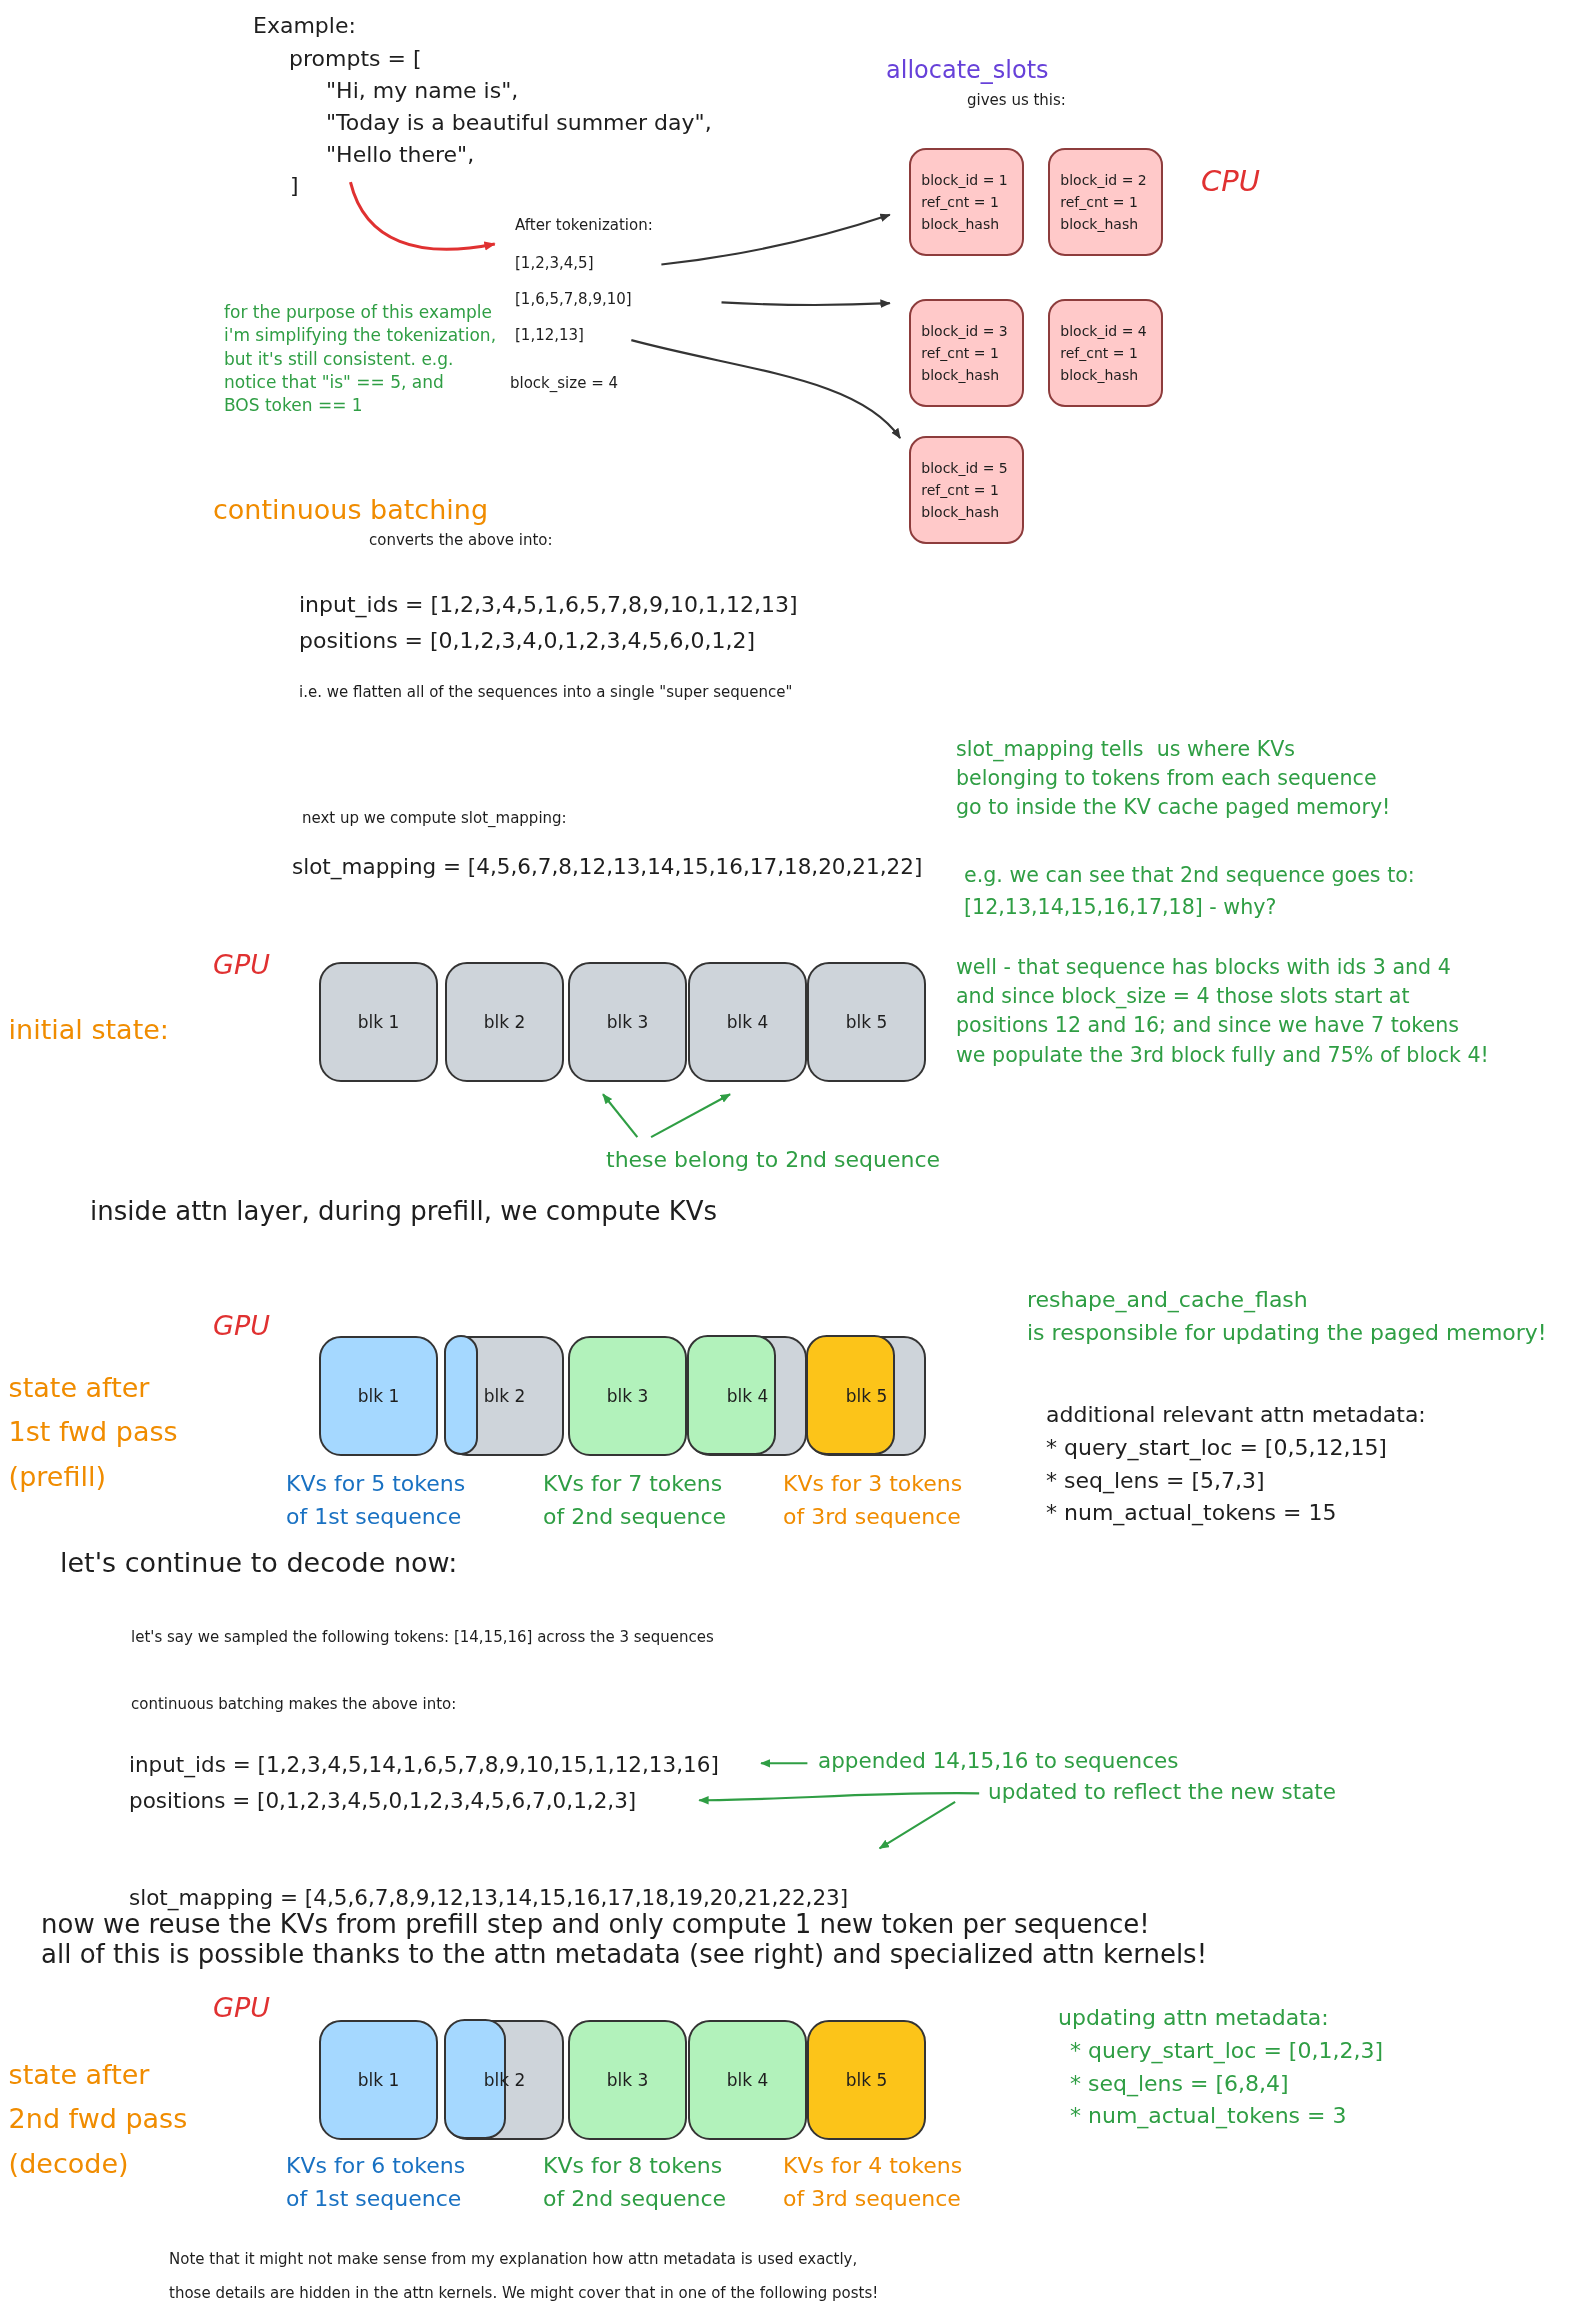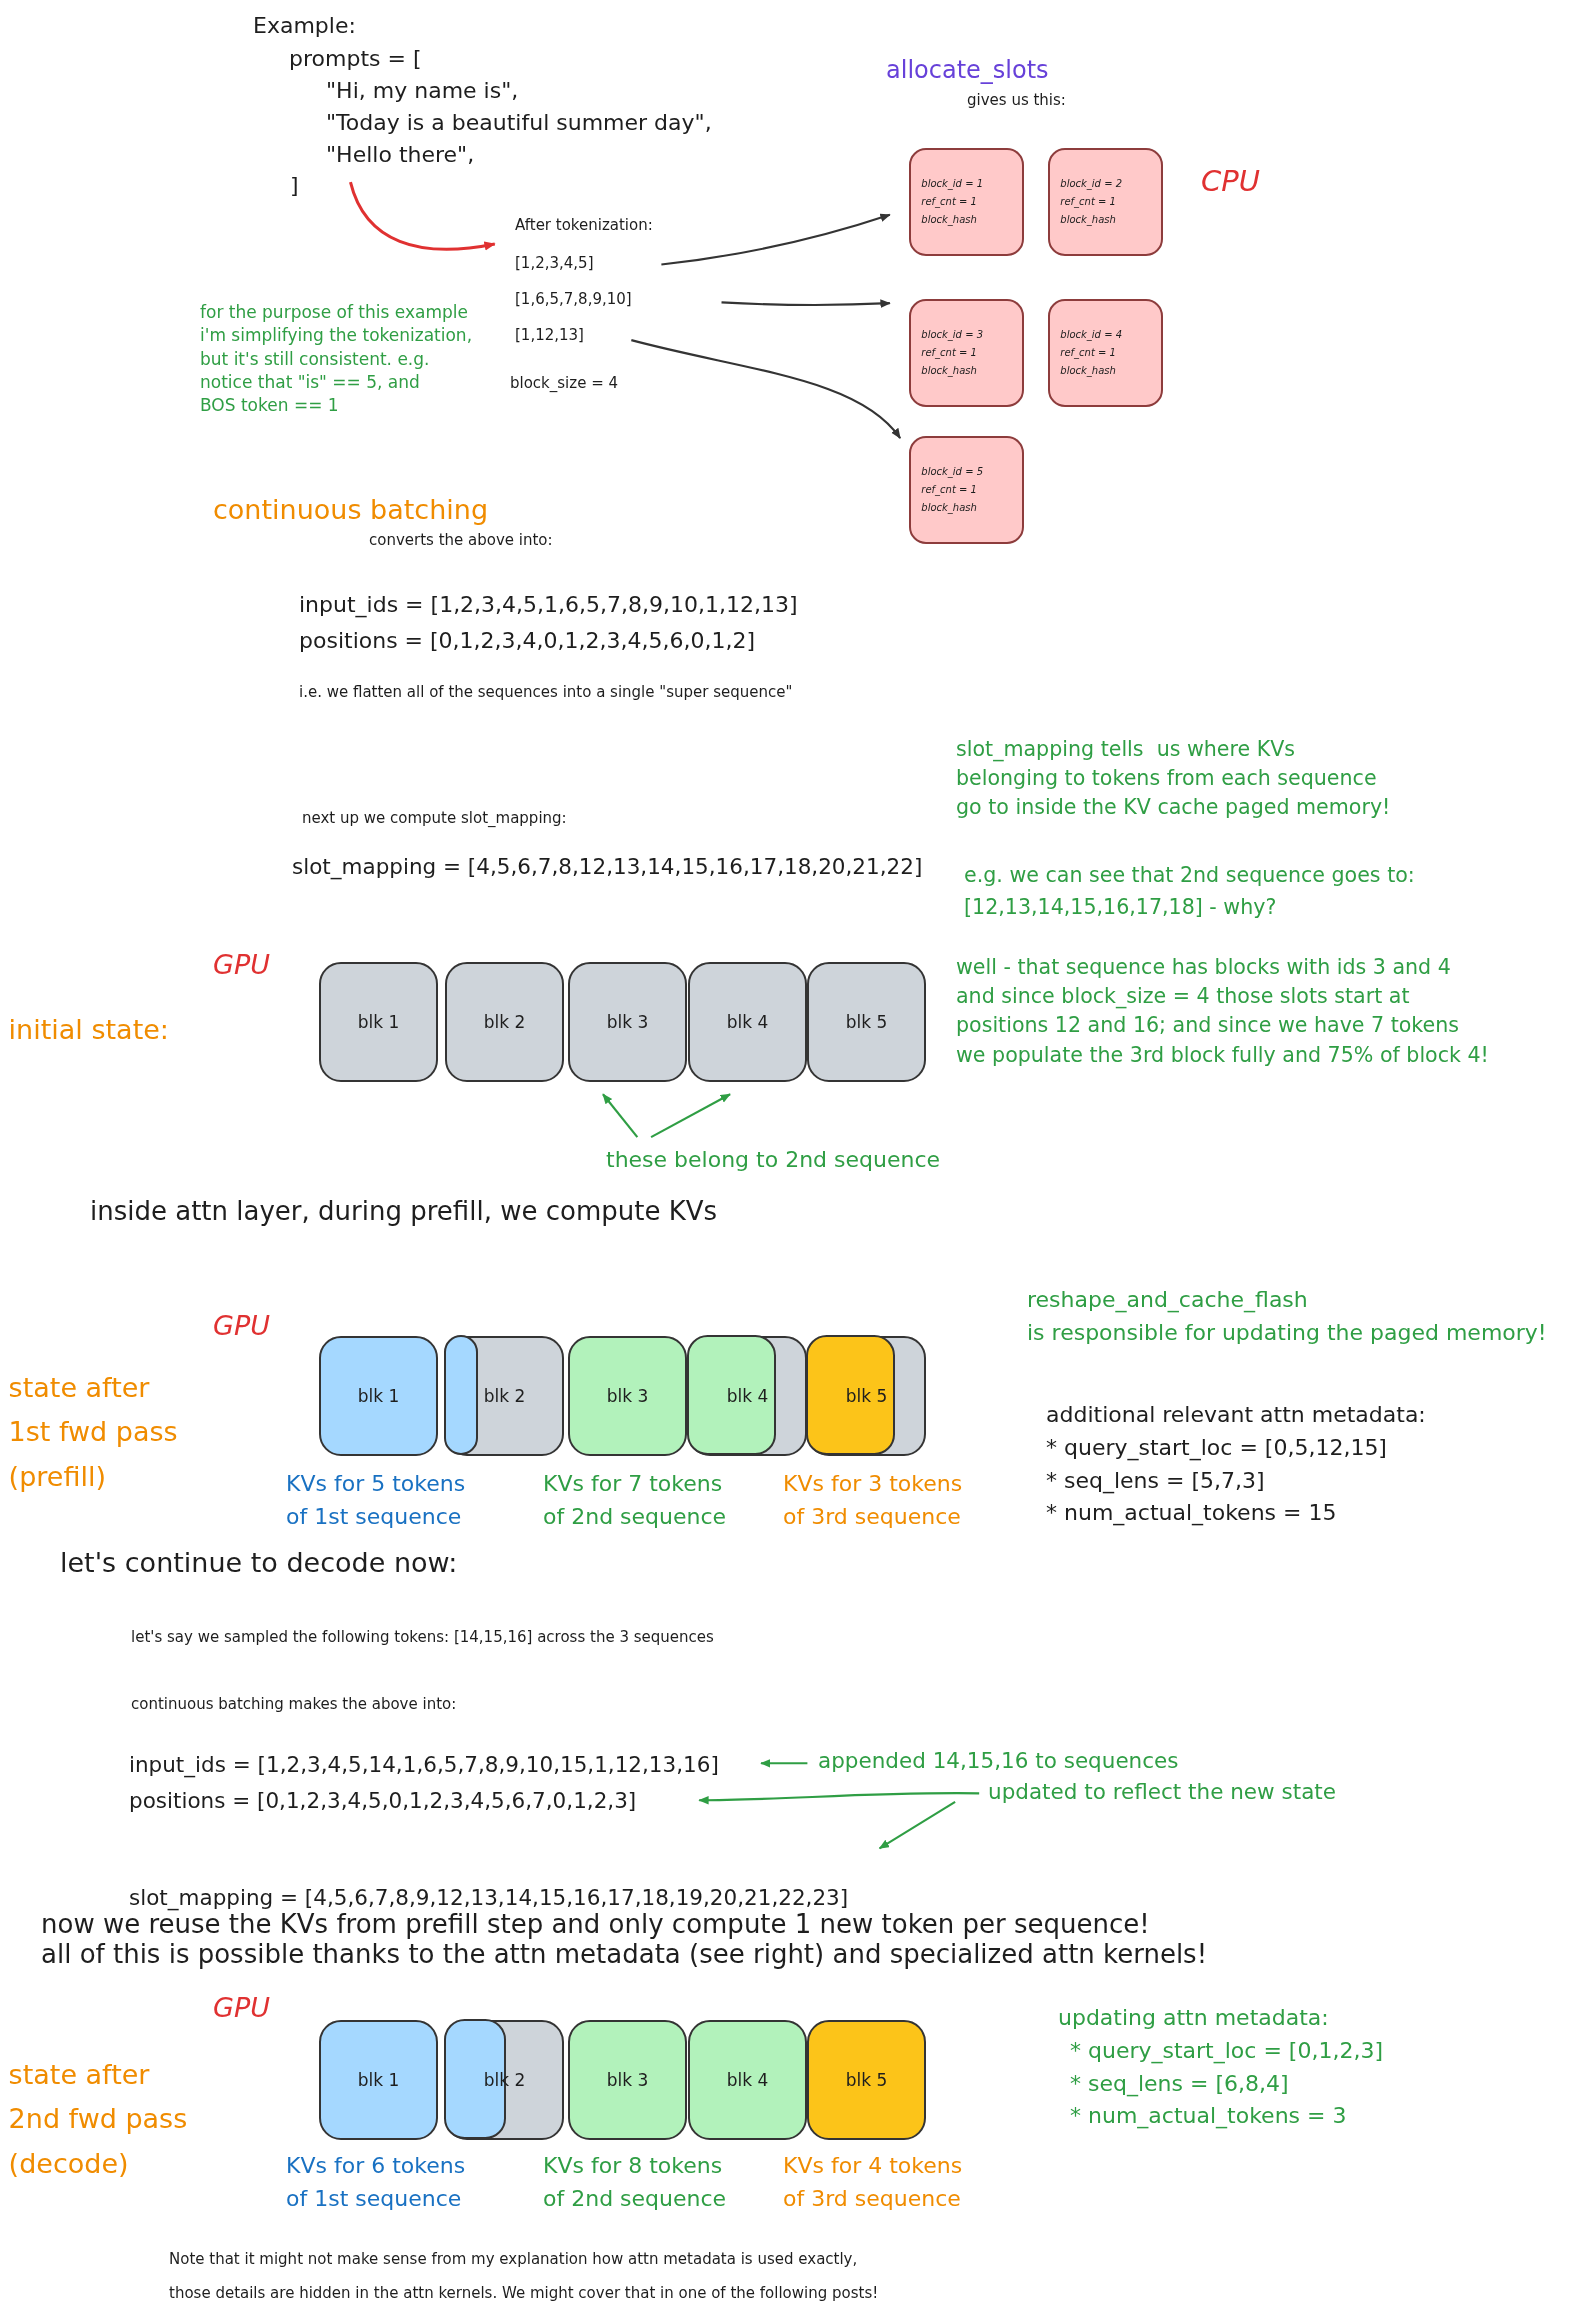--- a/index.html
+++ b/index.html
@@ -1,34 +1,34 @@
 <!DOCTYPE html>
 <html style="font-size:13.7px"><head>
 <meta charset="utf-8">
 <style>
   * { margin:0; padding:0; box-sizing:border-box; }
   html,body { background:#ffffff; }
   #canvas {
     position:relative; width:1571px; height:2319px; background:#ffffff;
     font-family:"DejaVu Sans", sans-serif; color:#1e1e1e; overflow:hidden;
   }
-  .txt { position:absolute; white-space:pre; line-height:1.25; } .s20{font-size:17px;} .s24{font-size:20.6px;} .s25{font-size:21.5px;}
+  .txt { position:absolute; white-space:pre; line-height:1.25; } .s20{font-size:17px;margin-left:24px;} .s24{font-size:20.6px;} .s25{font-size:21.5px;}
   .s26{font-size:22px;} .s27{font-size:15px;} .s28{font-size:24px;} .s30{font-size:26px;}
   .s31{font-size:27px;} .s34{font-size:29px;}
   .green{color:#2f9e44;} .orange{color:#f08c00;} .red{color:#e03131;}
   .purple{color:#6741d9;} .blue{color:#1971c2;}
   .italic{font-style:italic;}
 
   .pink-block {
     position:absolute; width:115px; height:108px; background:#ffc9c9;
     border:2.6px solid #8d3c3c; border-radius:17px;
     display:flex; flex-direction:column; justify-content:center; gap:7.7px;
     padding-left:10.3px;
   }
-  .pink-block .bl { font-size:10px; line-height:1;font-style:italic; }
+  .pink-block .bl { font-size:14px; line-height:1; }
 
   .gpu-block {
     position:absolute; width:119px; height:120px; background:#ced4da;
     border:2.6px solid #343434; border-radius:22px;
     display:flex; align-items:center; justify-content:center; font-size:17px;
   }
   .gpu-block .lbl { position:relative; z-index:2; }
   .part-fill {
     position:absolute; top:-2.6px; left:-2.6px; height:120px;
     border:2.6px solid #343434; border-radius:20.6px; z-index:1;

